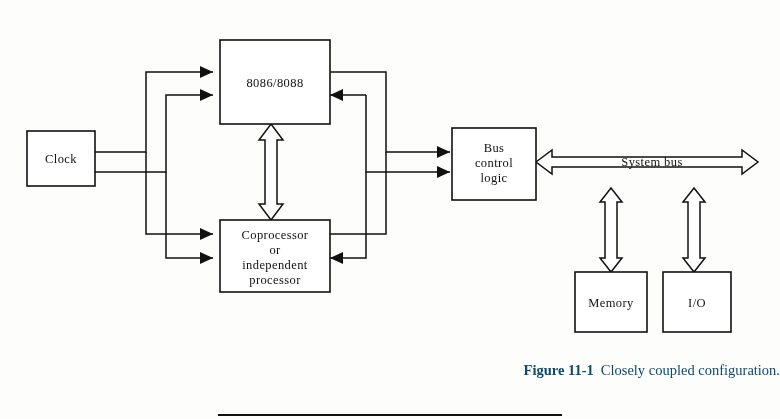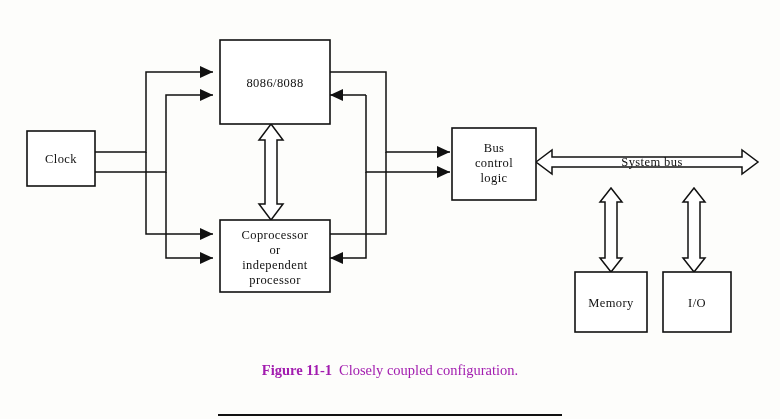--- a/index.html
+++ b/index.html
@@ -52,24 +52,24 @@
     fill: #ffffff;
     stroke: #111111;
     stroke-width: 1.5;
     stroke-linejoin: miter;
   }
   #caption {
     position: absolute;
     left: 0;
     top: 362px;
     width: 780px;
-    text-align: center;
+    text-align: right;
     font-family: "Liberation Serif", serif;
     font-size: 14.5px;
-    color: #a21caf;
+    color: #0c4a6e;
   }
   #caption .fig-num {
     font-weight: bold;
     margin-right: 7px;
   }
   #bottom-rule {
     position: absolute;
     left: 218px;
     top: 414px;
     width: 344px;

